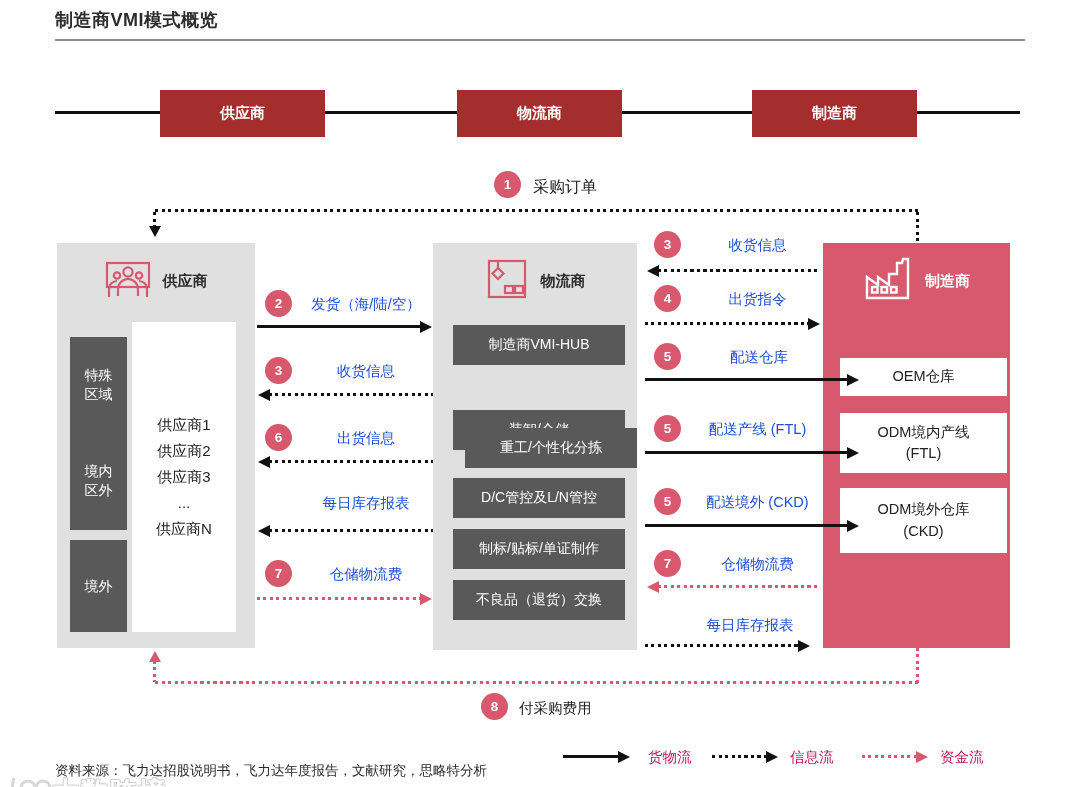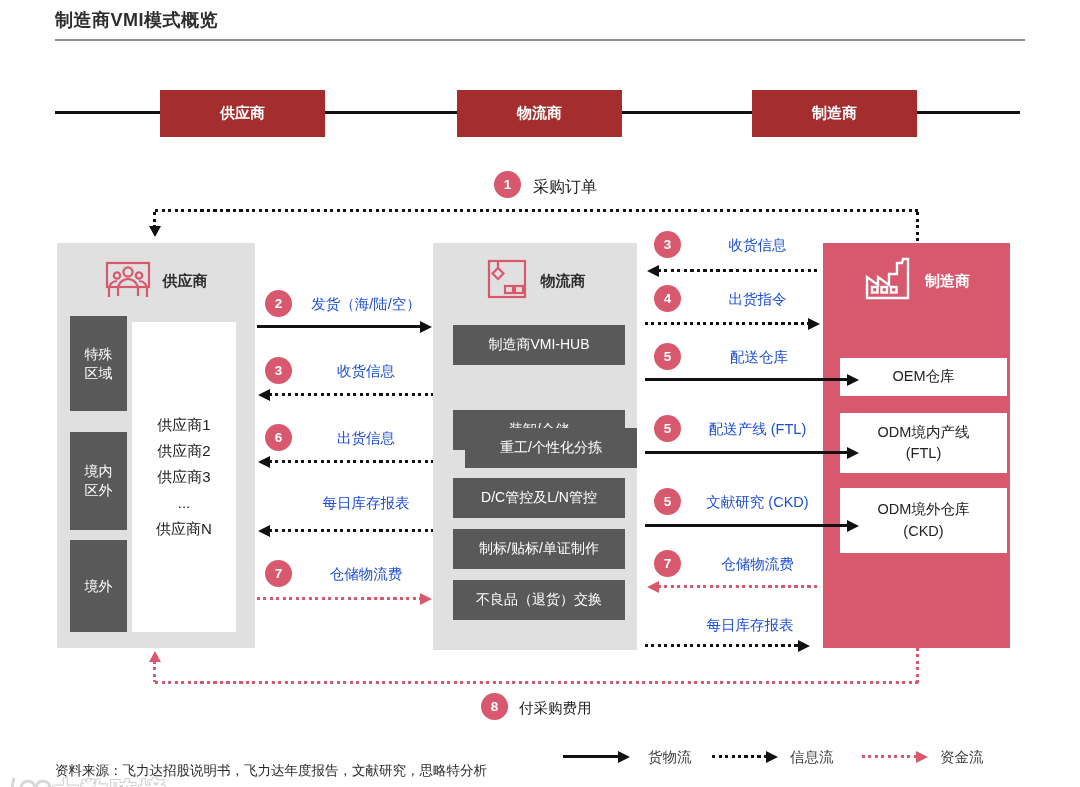--- a/index.html
+++ b/index.html
@@ -52,21 +52,21 @@
   .arrow.head-r::after{content:"";position:absolute;right:-11px;top:50%;transform:translateY(-50%);border-left:12px solid var(--ac);border-top:6.5px solid transparent;border-bottom:6.5px solid transparent;}
   .arrow.head-l::before{content:"";position:absolute;left:-11px;top:50%;transform:translateY(-50%);border-right:12px solid var(--ac);border-top:6.5px solid transparent;border-bottom:6.5px solid transparent;}
 
   .varrow{position:absolute;width:3px;--ac:#111;}
   .varrow.dotted{background-image:repeating-linear-gradient(180deg,#111 0,#111 3px,transparent 3px,transparent 6.5px);}
   .varrow.money{--ac:var(--pink);background-image:repeating-linear-gradient(180deg,var(--pink) 0,var(--pink) 3px,transparent 3px,transparent 6.5px);}
   .varrow.head-d::after{content:"";position:absolute;bottom:-10px;left:50%;transform:translateX(-50%);border-top:11px solid var(--ac);border-left:6.5px solid transparent;border-right:6.5px solid transparent;}
   .varrow.head-u::before{content:"";position:absolute;top:-10px;left:50%;transform:translateX(-50%);border-bottom:11px solid var(--ac);border-left:6.5px solid transparent;border-right:6.5px solid transparent;}
 
   
-  .legend-label{font-size:14.5px;color:#404040;}
+  .legend-label{font-size:14.5px;color:#be185d;}
   .source{left:55px;top:762px;font-size:13.5px;color:#2a2a2a;}
 
   
   .wm{left:6px;top:736px;display:flex;align-items:center;gap:0;opacity:.92;z-index:5;margin-top:36px;}
   .wm-text{font-size:27px;font-weight:bold;color:#fff;letter-spacing:2px;
     text-shadow:-1px -1px 0 #cfcfcf,1px -1px 0 #cfcfcf,-1px 1px 0 #cfcfcf,1px 1px 0 #cfcfcf;}
 </style>
 </head>
 <body>
 
@@ -94,21 +94,21 @@
           <circle cx="12" cy="16.5" r="3.2"></circle>
           <circle cx="23" cy="13" r="4.6"></circle>
           <circle cx="34" cy="16.5" r="3.2"></circle>
           <path d="M4 38 v-8 a8 8 0 0 1 8 -8"></path>
           <path d="M42 38 v-8 a8 8 0 0 0 -8 -8"></path>
           <path d="M13 37 v-7 a10 10 0 0 1 20 0 v7"></path>
         </svg>
       </span>
       <span class="lbl">供应商</span>
     </div>
-    <div class="zone" style="top:73px;height:95px;">特殊
+    <div class="zone" style="top:94px;height:95px;">特殊
 区域</div>
     <div class="zone" style="top:189px;height:98px;">境内
 区外</div>
     <div class="zone" style="top:297px;height:92px;">境外</div>
     <div class="sup-list-box">
       <div>供应商1</div>
       <div>供应商2</div>
       <div>供应商3</div>
       <div>...</div>
       <div>供应商N</div>
@@ -195,21 +195,21 @@
     <div class="flabel" style="left:58px;">配送仓库</div>
     <div class="arrow solid head-r" style="left:5px;top:35px;width:203px;z-index:3;"></div>
   </div>
   <div class="flow" style="left:640px;top:415px;width:180px;height:40px;">
     <div class="num" style="left:14px;">5</div>
     <div class="flabel" style="left:55px;">配送产线 (FTL)</div>
     <div class="arrow solid head-r" style="left:5px;top:36px;width:203px;z-index:3;"></div>
   </div>
   <div class="flow" style="left:640px;top:488px;width:180px;height:40px;">
     <div class="num" style="left:14px;">5</div>
-    <div class="flabel" style="left:55px;">文献研究 (CKD)</div>
+    <div class="flabel" style="left:55px;">配送境外 (CKD)</div>
     <div class="arrow solid head-r" style="left:5px;top:36px;width:203px;z-index:3;"></div>
   </div>
   <div class="flow" style="left:640px;top:550px;width:180px;height:40px;">
     <div class="num" style="left:14px;">7</div>
     <div class="flabel" style="left:55px;">仓储物流费</div>
     <div class="arrow money head-l" style="left:18px;top:35px;width:160px;"></div>
   </div>
   <div class="flow" style="left:640px;top:611px;width:180px;height:40px;">
     <div class="flabel" style="left:40px;">每日库存报表</div>
     <div class="arrow dotted head-r" style="left:5px;top:33px;width:154px;"></div>

